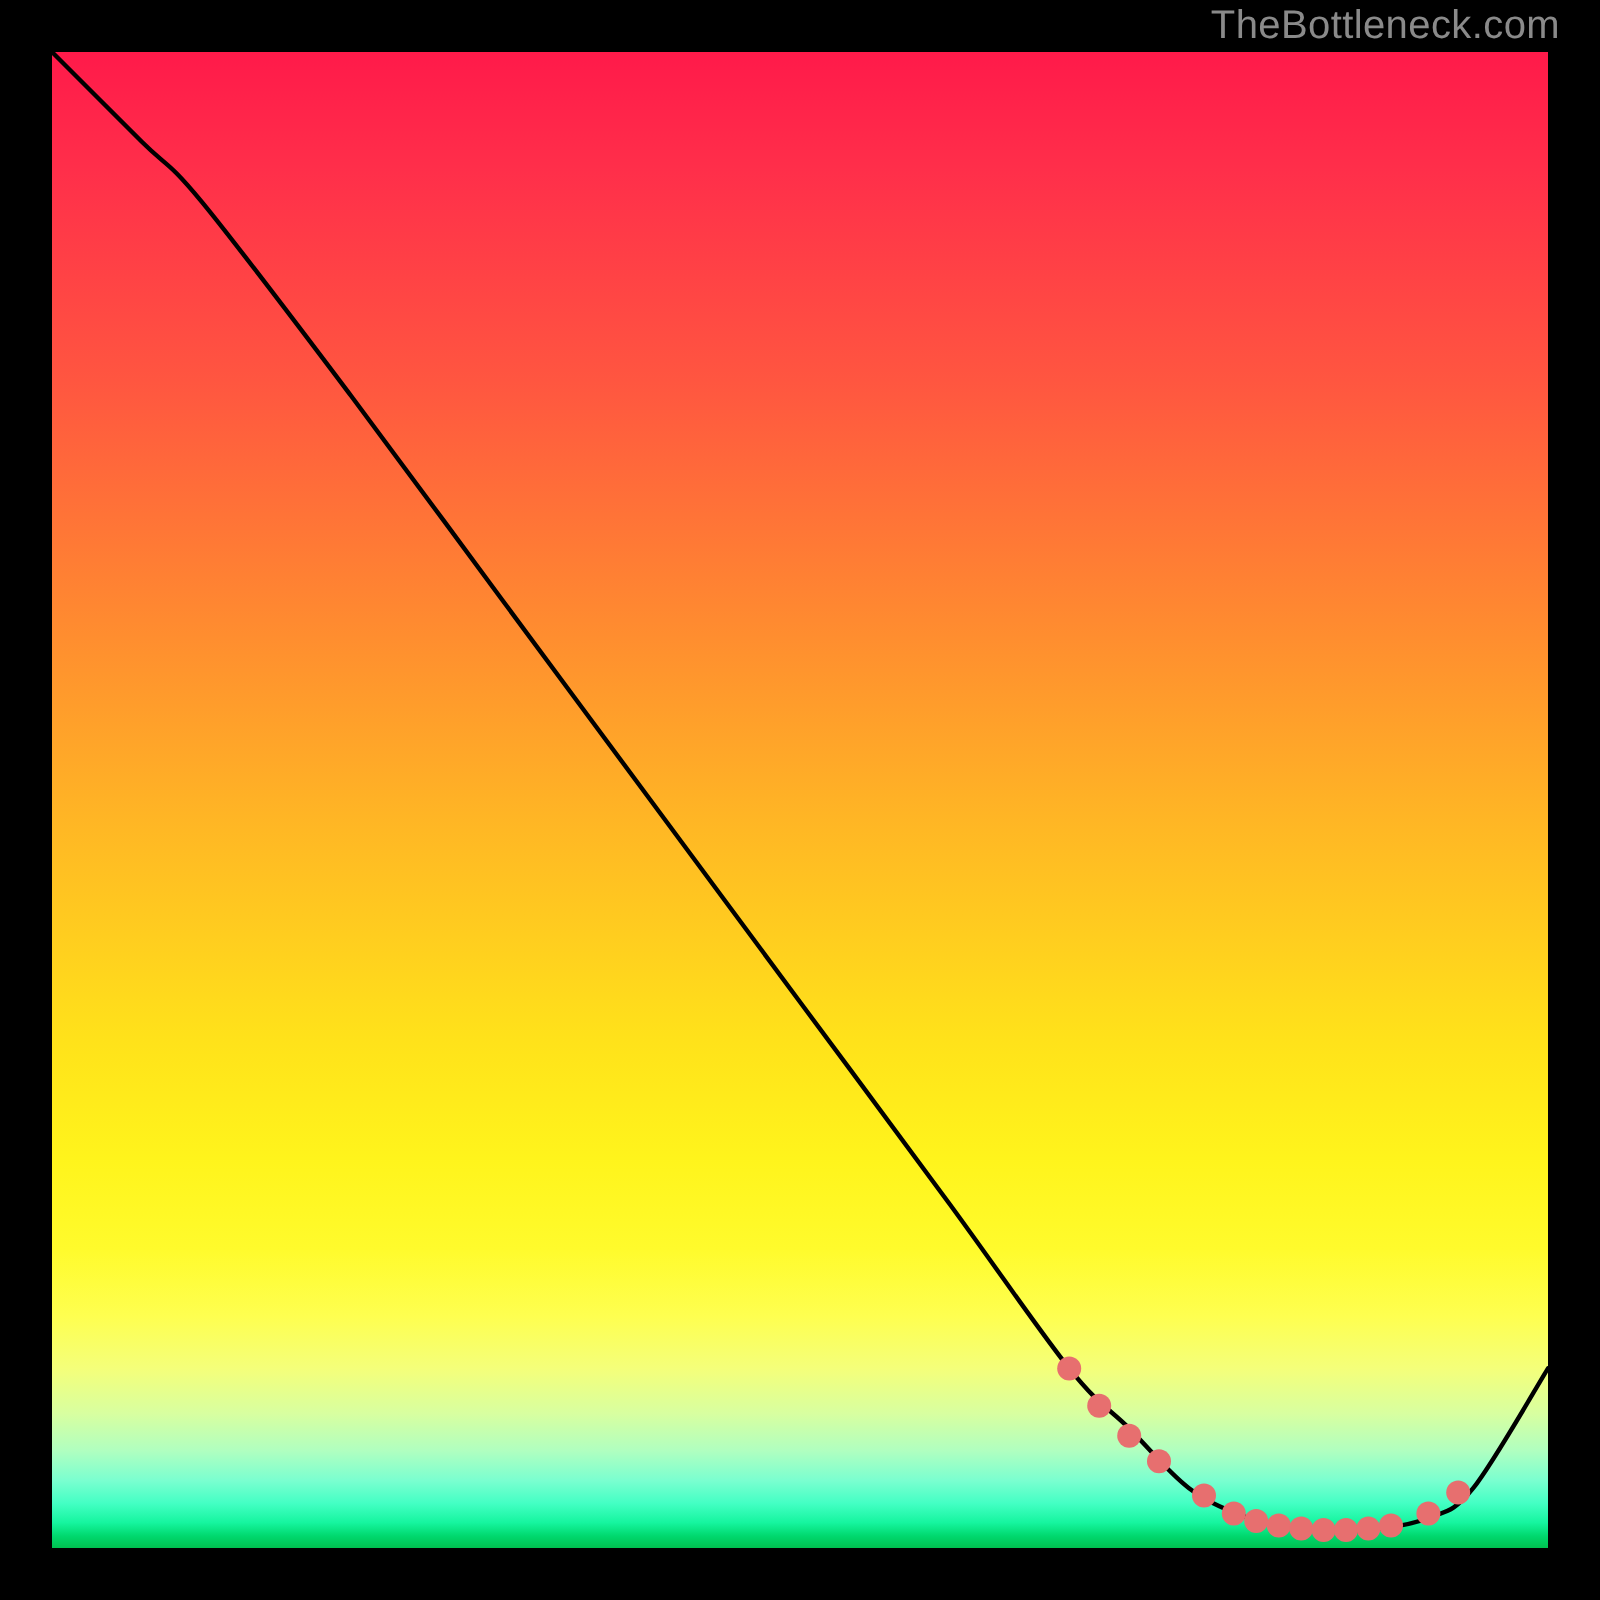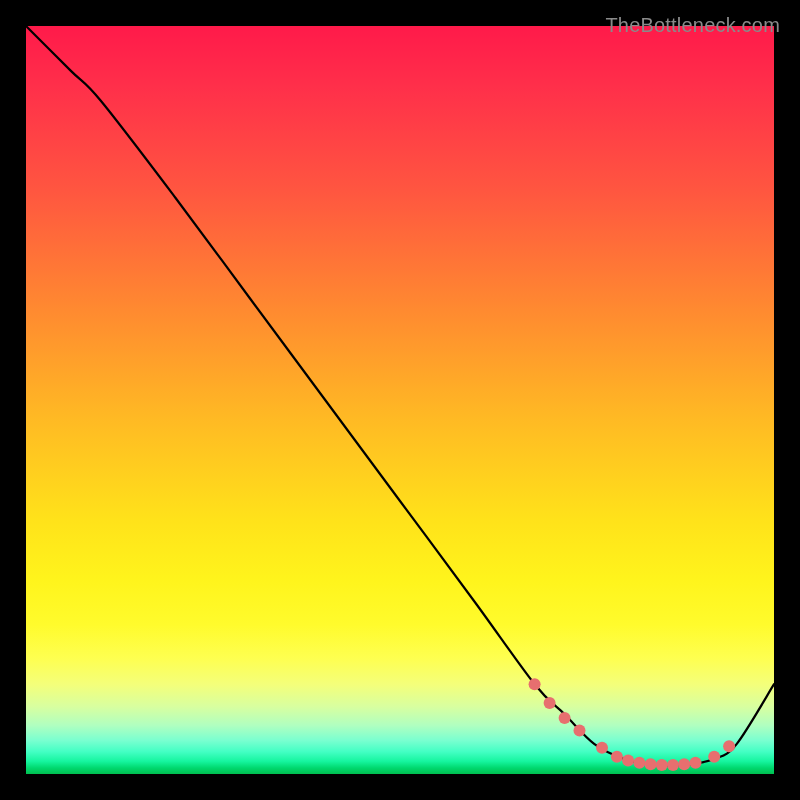--- a/index.html
+++ b/index.html
@@ -47,21 +47,20 @@
     );
   }
   .watermark {
     position: absolute;
     top: 2px;
     right: 20px;
     color: #8a8a8a;
     font-size: 20px;
     font-weight: 500;
     letter-spacing: 0.2px;
-    margin-top: 12px;
   }
   svg.curve {
     position: absolute;
     top: 0;
     left: 0;
     width: 748px;
     height: 748px;
     overflow: visible;
   }
   .curve-path {

